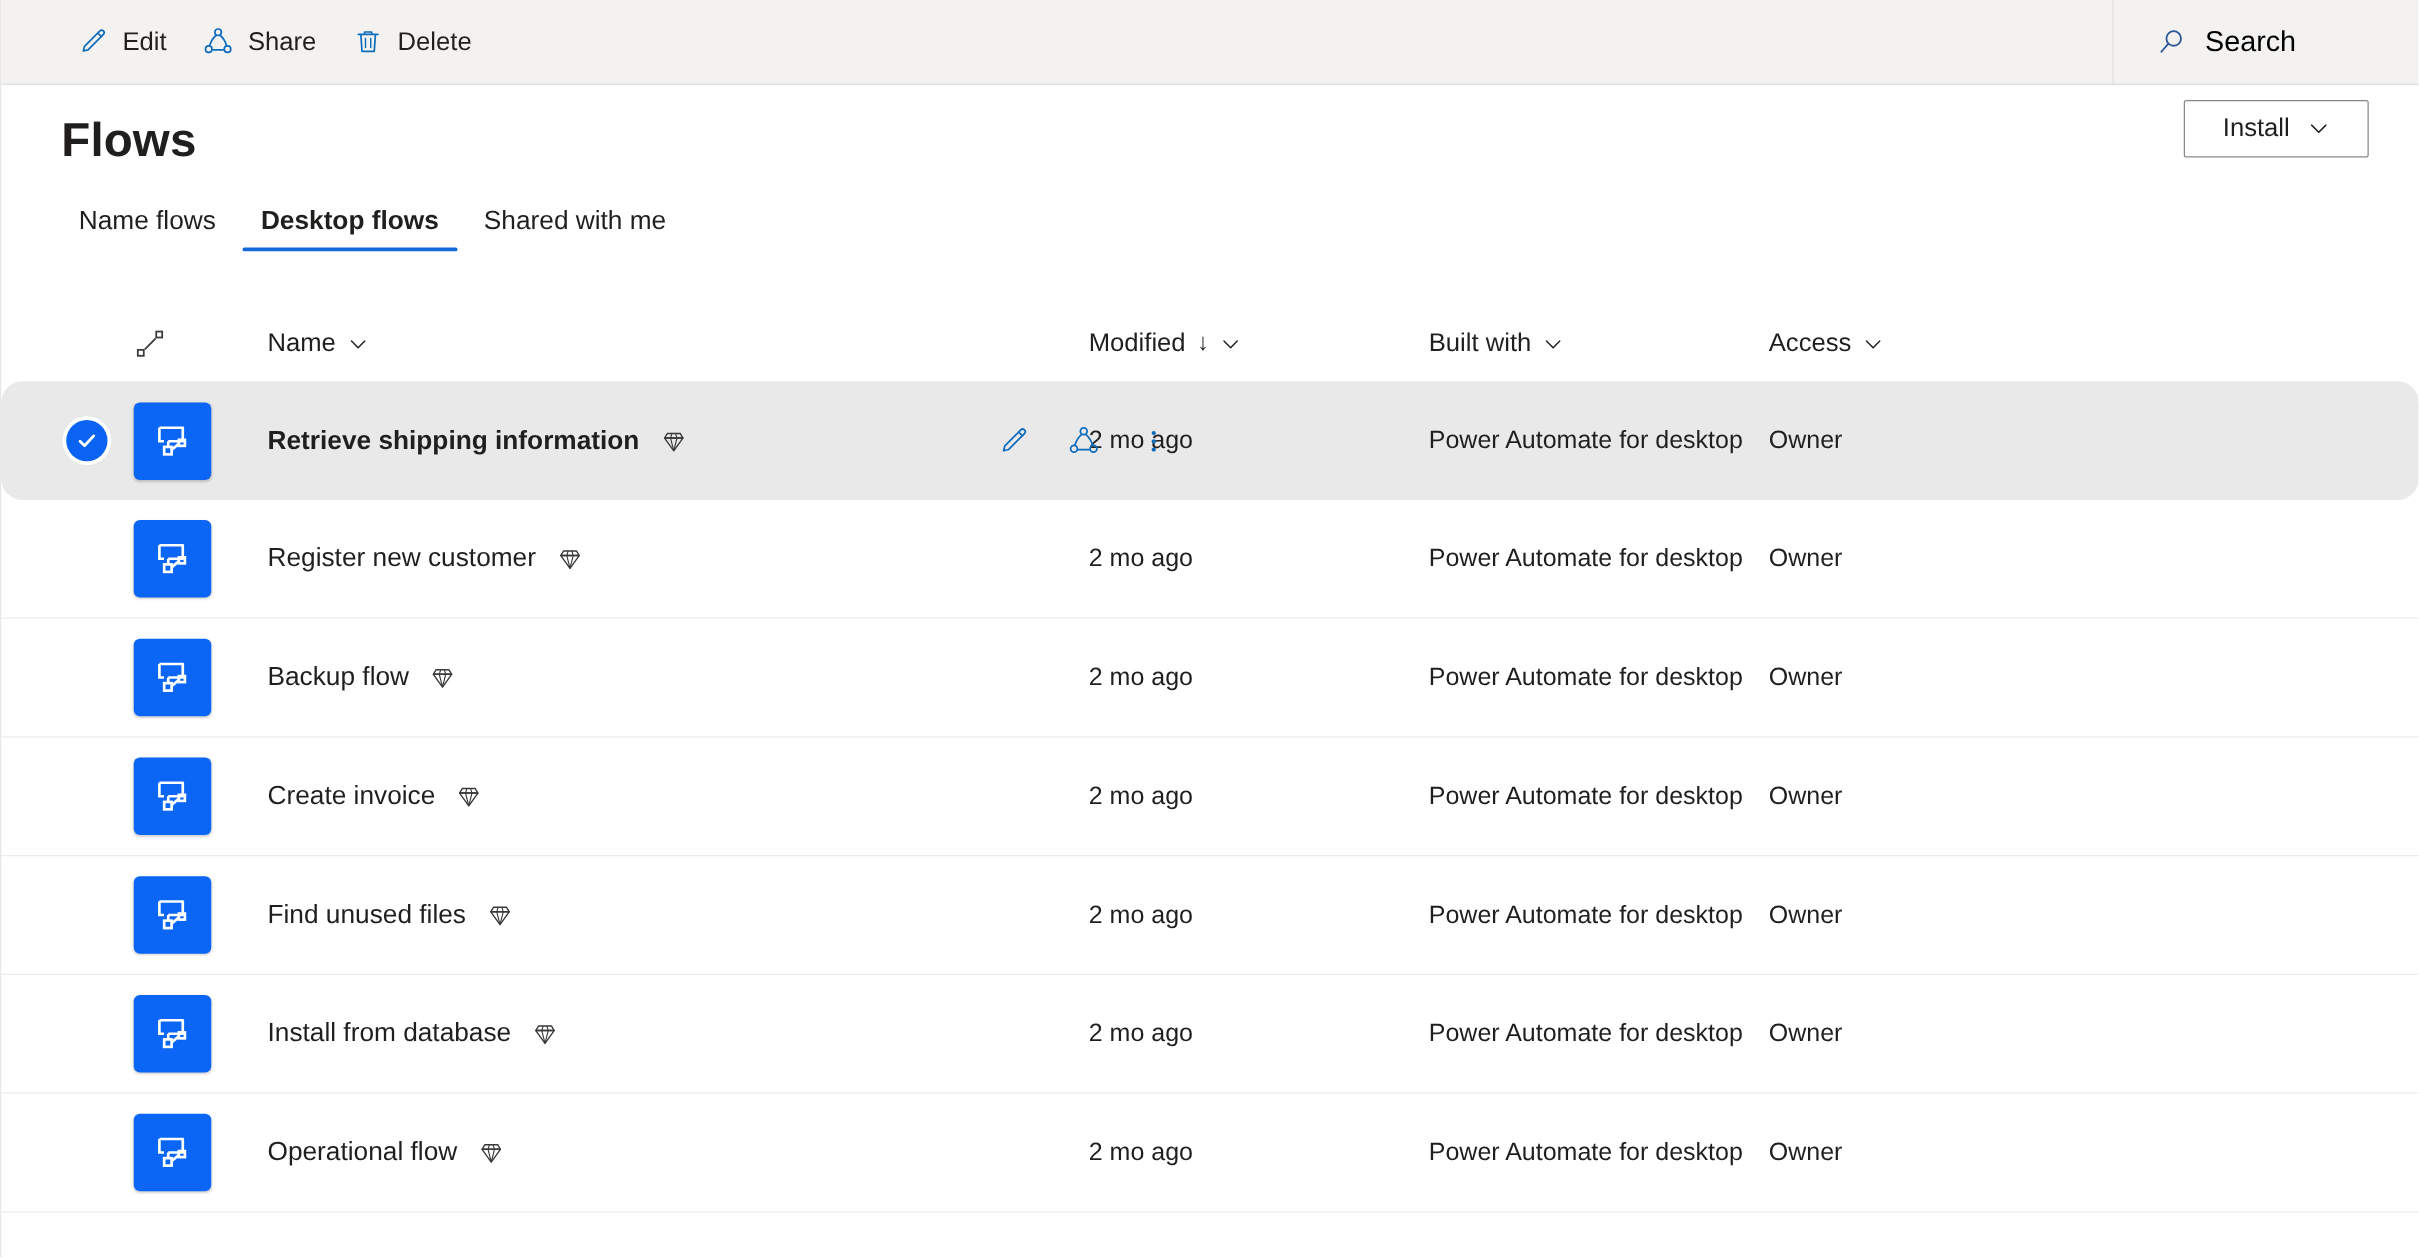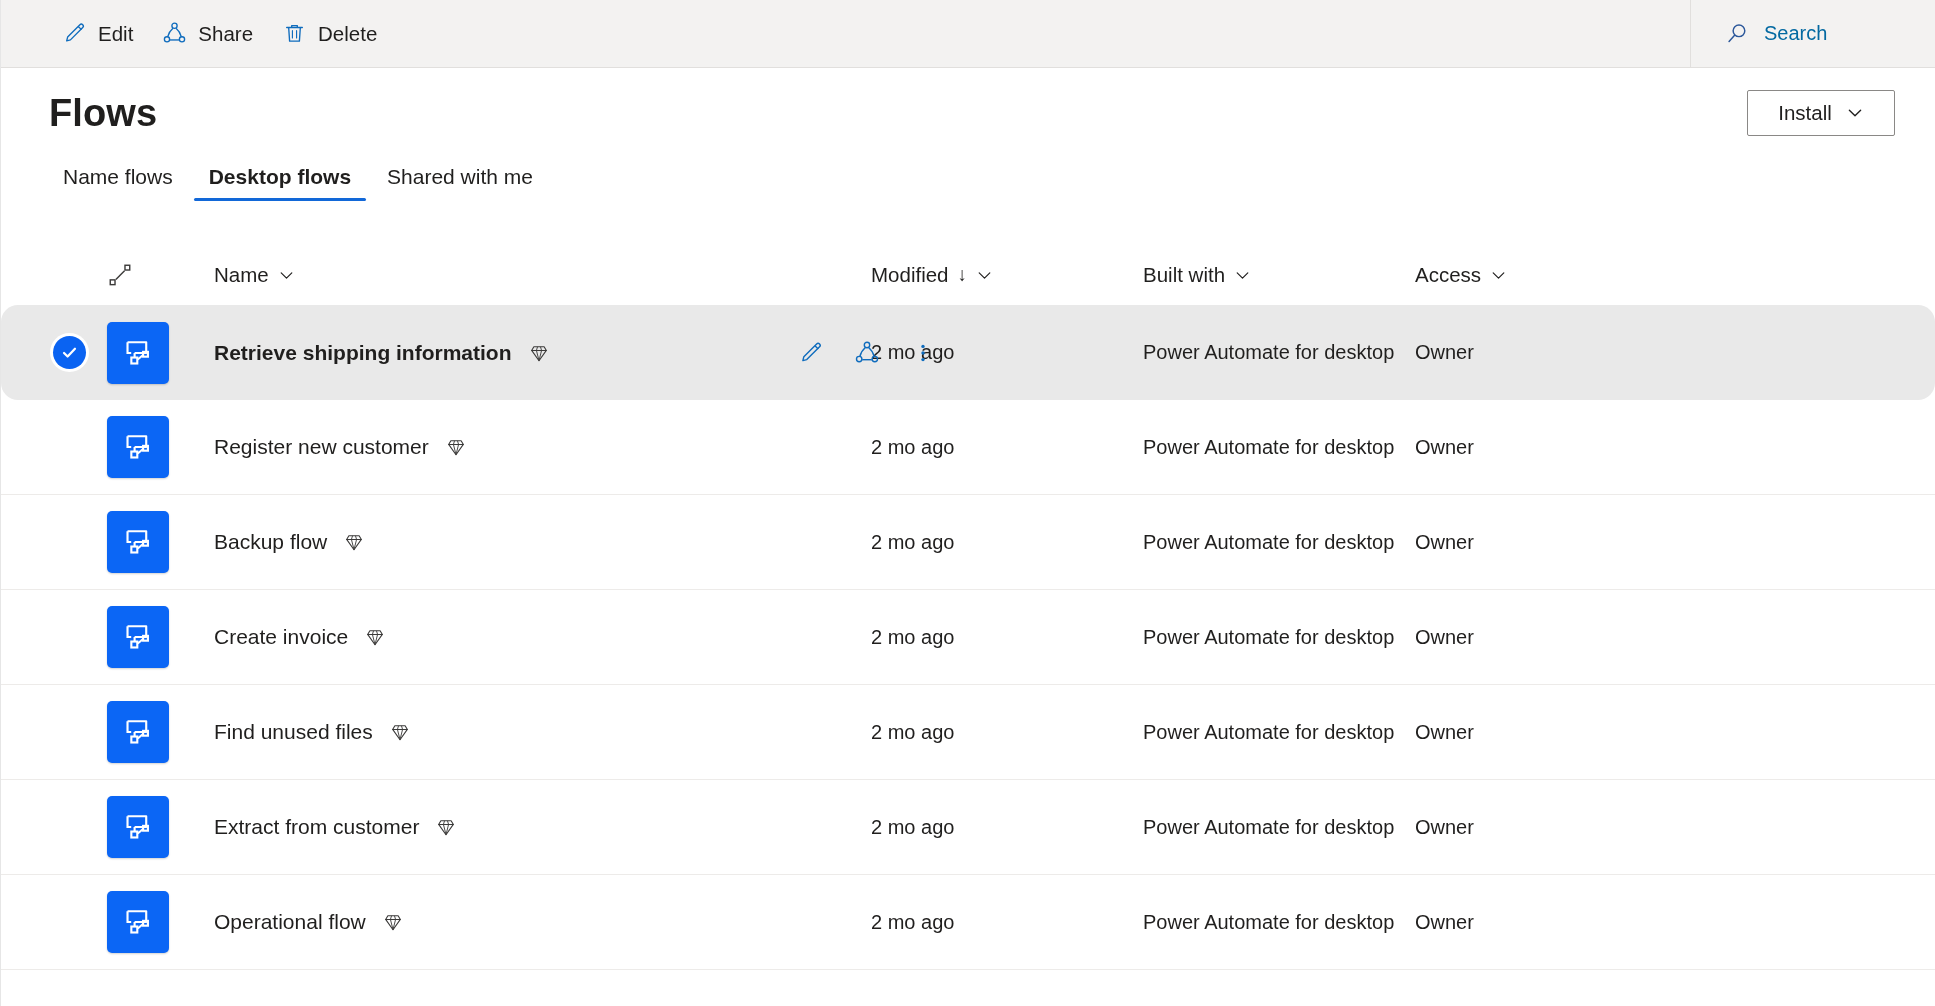--- a/index.html
+++ b/index.html
@@ -66,38 +66,38 @@
     position: absolute;
     right: 0; top: 0; bottom: 0;
     display: flex;
     align-items: center;
     border-left: 1px solid #e1dfdd;
     padding: 0 0 0 34px;
     width: 245px;
   }
   .search-box { display: flex; align-items: center; gap: 14px; cursor: text; }
   .search-box .ico { color: #2b579a; display: flex; }
-  .search-ph { font-size: 20px; color: #0369a1; }
+  .search-ph { font-size: 23px; color: #000000; }
 
   
   .page-head {
     position: relative;
     padding: 24px 0 0 0;
   }
   .page-title {
     font-size: 38px;
     font-weight: bold;
     color: #201f1e;
     padding-left: 48px;
     letter-spacing: .1px;
   }
   .install-btn {
     position: absolute;
     right: 40px;
-    top: 22px;
+    top: 12px;
     width: 148px;
     height: 46px;
     border: 1px solid #8a8886;
     border-radius: 2px;
     background: #ffffff;
     display: flex;
     align-items: center;
     justify-content: center;
     gap: 14px;
     cursor: pointer;
@@ -553,21 +553,21 @@
             <path d="M4.6 4.4h13.2v7.6H9.6" fill="none" stroke="#ffffff" stroke-width="1.5" stroke-linejoin="round"></path>
             <path d="M4.6 4.4v7.6h2.6" fill="none" stroke="#ffffff" stroke-width="1.5"></path>
             <path d="M9.6 12v3.1" fill="none" stroke="#ffffff" stroke-width="1.5"></path>
             <rect x="7.3" y="15.2" width="4.2" height="4.2" fill="none" stroke="#ffffff" stroke-width="1.5"></rect>
             <rect x="15.6" y="11.2" width="3.4" height="3.4" fill="none" stroke="#ffffff" stroke-width="1.5"></rect>
             <path d="M11.8 16.6l4-3.4" fill="none" stroke="#ffffff" stroke-width="1.5"></path>
           </svg>
         </span>
       </div>
       <div class="c-name">
-        <span class="flow-name">Extract from customer</span>
+        <span class="flow-name">Install from database</span>
         <span class="gem">
           <svg width="22" height="22" viewBox="0 0 24 24">
             <path d="M4 9.2h16L12 20.4 4 9.2z" fill="none" stroke="#3b3a39" stroke-width="1.2" stroke-linejoin="round"></path>
             <path d="M6.4 5.2h11.2L20 9.2H4L6.4 5.2z" fill="none" stroke="#3b3a39" stroke-width="1.2" stroke-linejoin="round"></path>
             <path d="M9.2 9.2L12 20.4 14.8 9.2" fill="none" stroke="#3b3a39" stroke-width="1"></path>
             <path d="M9.2 9.2l1.2-4M14.8 9.2l-1.2-4" fill="none" stroke="#3b3a39" stroke-width="1"></path>
           </svg>
         </span>
       </div>
       <div class="c-mod">

